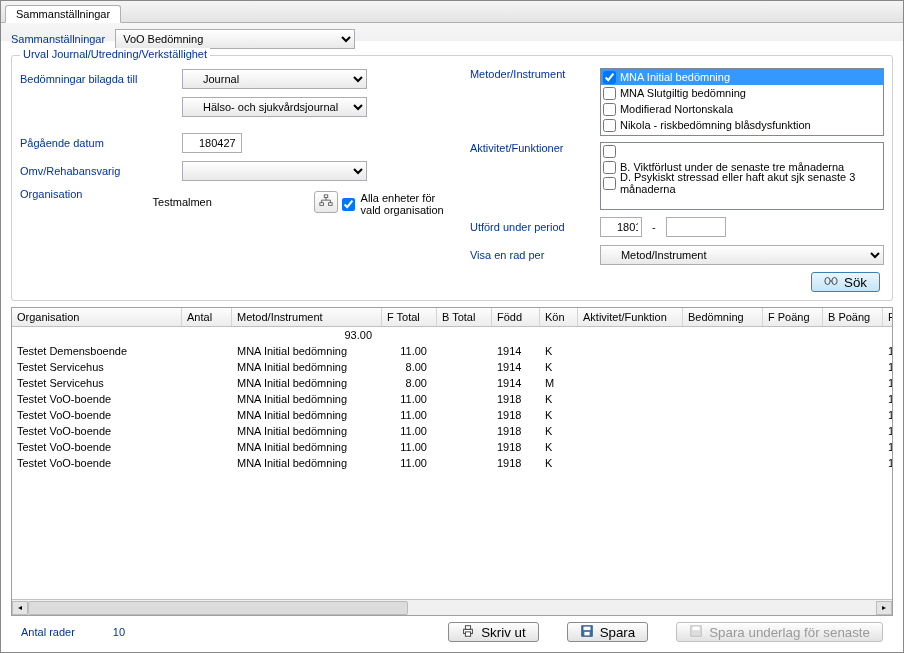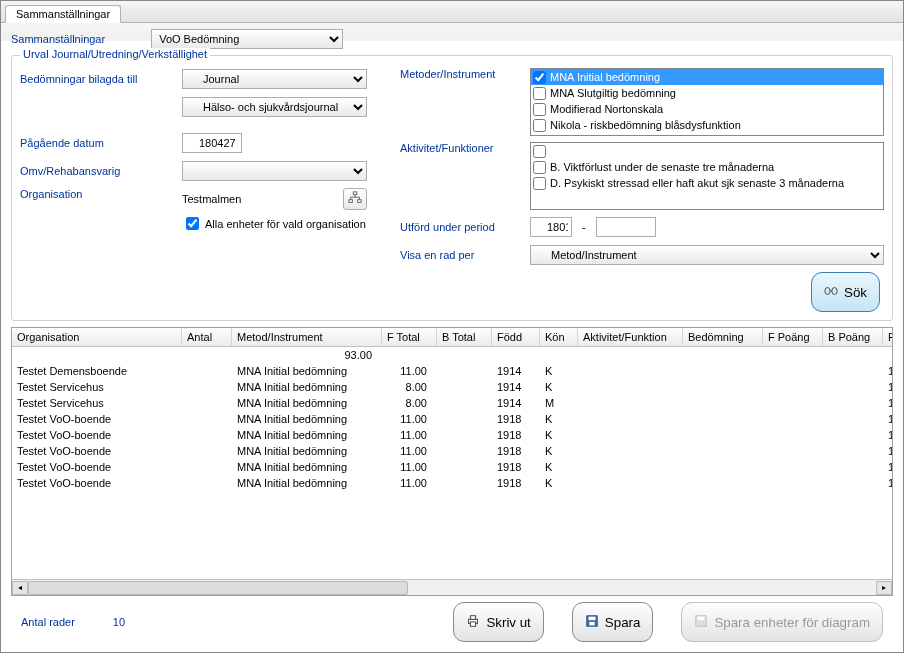--- a/index.html
+++ b/index.html
@@ -43,21 +43,21 @@
   .row { display: flex; align-items: center; }
   .lbl-blue { color: #00339a; margin-right: 10px; }
   select, input[type=text] {
     border: 1px solid #abadb3;
     background: #fff;
     font: inherit;
     height: 20px;
     padding: 1px 3px;
   }
   select { background: linear-gradient(#fff,#e9e9e9); }
-  .wide-select { width: 192px; margin-left: 36px; }
+  .wide-select { width: 240px; }
   .groupbox {
     border: 1px solid #d0d0d0;
     border-radius: 3px;
     padding: 6px 8px 8px 8px;
     margin-top: 6px;
     position: relative;
   }
   .groupbox > legend {
     position: absolute;
     top: -8px; left: 8px;
@@ -88,27 +88,27 @@
     border: 1px solid #abadb3;
     background: linear-gradient(#fff,#e9e9e9);
     border-radius: 3px;
     margin-left: 6px;
     display: inline-flex; align-items:center; justify-content:center;
     font-size: 11px;
   }
   .btn {
     border: 1px solid #8a8a8a;
     background: linear-gradient(#fefefe,#e3e3e3);
-    border-radius: 11px;
+    border-radius: 3px;
     padding: 2px 12px;
     cursor: pointer;
     display: inline-flex;
     align-items: center;
     gap: 6px;
-    height: 40px;
+    height: 20px;
   }
   .btn.primary {
     border: 1px solid #3c7fb1;
     background: linear-gradient(#eaf6fd,#c4e5f6);
   }
   .btn.disabled { color: #999; border-color: #c0c0c0; }
   .search-row { display:flex; justify-content:flex-end; margin-top:6px; padding-right:4px;}
   .grid-wrap {
     flex: 1;
     border: 1px solid #a0a0a0;
@@ -192,21 +192,21 @@
             <input type="text" style="width: 60px;" value="180427">
           </div>
           <div class="field-row">
             <span class="lbl-blue">Omv/Rehabansvarig</span>
             <select>
               <option></option>
             </select>
           </div>
           <div class="field-row" style="align-items:flex-start">
             <span class="lbl-blue">Organisation</span>
-            <div style="display:flex;flex-direction:column;">
+            <div style="display:flex;flex-direction:row;">
               <div style="display:flex;align-items:center">
                 <span style="width:155px">Testmalmen</span>
                 <span class="icon-btn">
                   <span>
                     <svg class="icon-svg" viewBox="0 0 16 16">
                         <rect x="6" y="1" width="4" height="3" fill="#fff" stroke="#555"></rect>
                         <rect x="1" y="10" width="4" height="3" fill="#fff" stroke="#555"></rect>
                         <rect x="11" y="10" width="4" height="3" fill="#fff" stroke="#555"></rect>
                         <path d="M8 4v3H3v3M8 7h5v3" stroke="#555" fill="none"></path>
                       </svg>
@@ -461,18 +461,18 @@
         </span>
         <span>Spara</span>
       </button>
       <button class="btn disabled">
         <span>
           <svg class="icon-svg" viewBox="0 0 16 16">
               <rect x="2" y="2" width="12" height="12" fill="#ddd" stroke="#bbb"></rect>
               <rect x="4" y="3" width="8" height="4" fill="#fff"></rect>
             </svg>
         </span>
-        <span>Spara enheter för diagram</span>
+        <span>Spara underlag för senaste</span>
       </button>
     </div>
 
   </div>
 </div>
 
 </body></html>

